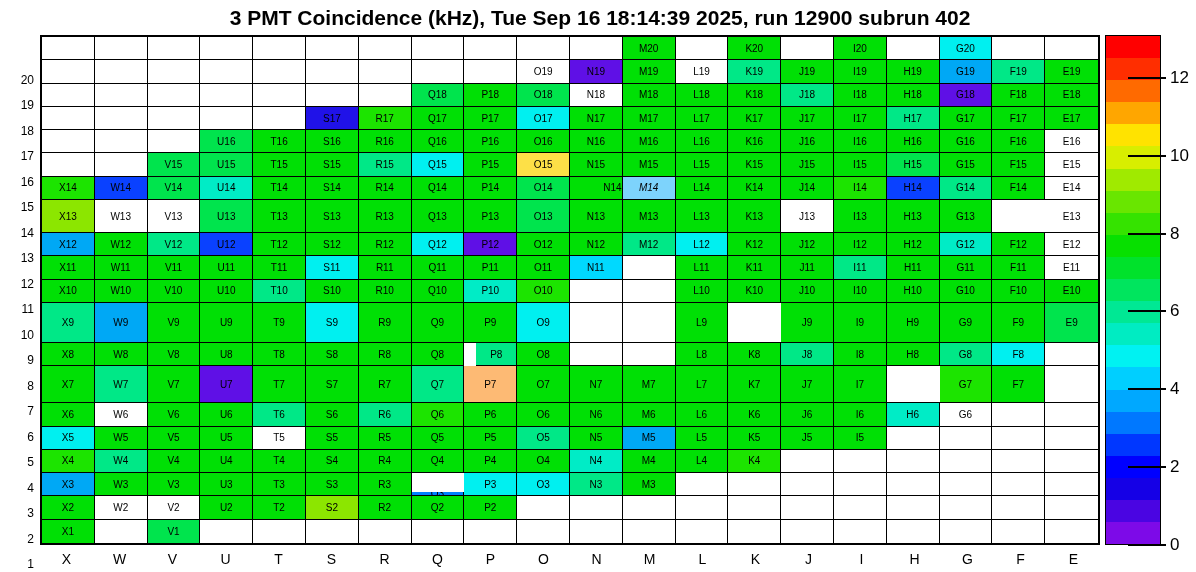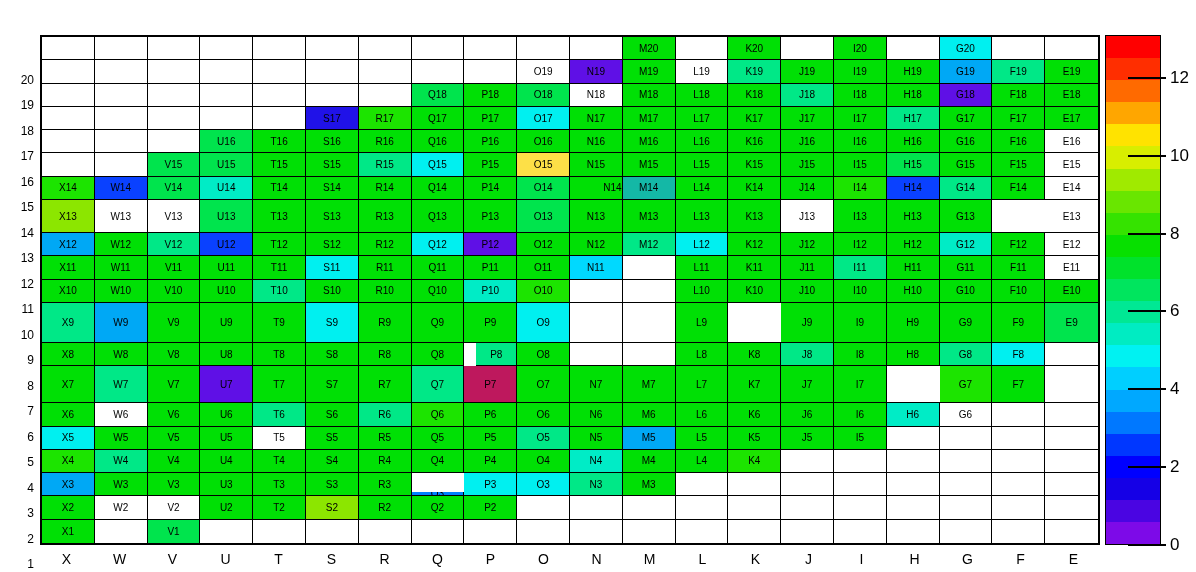--- a/index.html
+++ b/index.html
@@ -42,20 +42,21 @@
   }
   .cbtick-label{
     position:absolute;left:1170px;font-size:17px;color:#000;
     transform:translateY(-50%);
   }
 </style>
 </head>
 <body>
 
 <div class="stage">
+  <div class="title">3 PMT Coincidence (kHz), Tue Sep 16 18:14:39 2025, run 12900 subrun 402</div>
   <div class="plot" id="plot">
       <div class="cell"></div>
       <div class="cell"></div>
       <div class="cell"></div>
       <div class="cell"></div>
       <div class="cell"></div>
       <div class="cell"></div>
       <div class="cell"></div>
       <div class="cell"></div>
       <div class="cell"></div>
@@ -174,21 +175,21 @@
       <div class="cell" style="background: rgb(10, 65, 255);">W14</div>
       <div class="cell" style="background: rgb(0, 228, 77);">V14</div>
       <div class="cell" style="background: rgb(0, 236, 198);">U14</div>
       <div class="cell" style="background: rgb(0, 224, 5);">T14</div>
       <div class="cell" style="background: rgb(0, 224, 5);">S14</div>
       <div class="cell" style="background: rgb(0, 224, 5);">R14</div>
       <div class="cell" style="background: rgb(0, 224, 5);">Q14</div>
       <div class="cell" style="background: rgb(0, 224, 5);">P14</div>
       <div class="cell" style="background: rgb(0, 228, 77);">O14</div>
       <div class="cell" style="background: rgb(0, 224, 5); padding-left: 33px;">N14</div>
-      <div class="cell" style="background: #14b8a6;">M14</div>
+      <div class="cell" style="background: #7dd3fc; font-style: italic;">M14</div>
       <div class="cell" style="background: rgb(0, 224, 5);">L14</div>
       <div class="cell" style="background: rgb(0, 224, 5);">K14</div>
       <div class="cell" style="background: rgb(0, 224, 5);">J14</div>
       <div class="cell" style="background: rgb(28, 228, 0);">I14</div>
       <div class="cell" style="background: rgb(10, 65, 255);">H14</div>
       <div class="cell" style="background: rgb(0, 232, 135);">G14</div>
       <div class="cell" style="background: rgb(0, 224, 5);">F14</div>
       <div class="cell" style="background: rgb(255, 255, 255);">E14</div>
       <div class="cell" style="background: rgb(140, 230, 0);">X13</div>
       <div class="cell" style="background: rgb(255, 255, 255);">W13</div>
@@ -311,21 +312,21 @@
       <div class="cell" style="background: rgb(0, 240, 240);">F8</div>
       <div class="cell"></div>
       <div class="cell" style="background: rgb(0, 224, 5);">X7</div>
       <div class="cell" style="background: rgb(0, 232, 135);">W7</div>
       <div class="cell" style="background: rgb(0, 224, 5);">V7</div>
       <div class="cell" style="background: rgb(95, 16, 230);">U7</div>
       <div class="cell" style="background: rgb(0, 224, 5);">T7</div>
       <div class="cell" style="background: rgb(0, 224, 5);">S7</div>
       <div class="cell" style="background: rgb(0, 224, 5);">R7</div>
       <div class="cell" style="background: rgb(0, 232, 135);">Q7</div>
-      <div class="cell" style="background: #be185d;">P7</div>
+      <div class="cell" style="background: #fdba74;">P7</div>
       <div class="cell" style="background: rgb(0, 224, 5);">O7</div>
       <div class="cell" style="background: rgb(0, 224, 5);">N7</div>
       <div class="cell" style="background: rgb(0, 224, 5);">M7</div>
       <div class="cell" style="background: rgb(0, 224, 5);">L7</div>
       <div class="cell" style="background: rgb(0, 224, 5);">K7</div>
       <div class="cell" style="background: rgb(0, 224, 5);">J7</div>
       <div class="cell" style="background: rgb(0, 224, 5);">I7</div>
       <div class="cell" style="background: rgb(0, 224, 5); margin-top: 36px;">H7</div>
       <div class="cell" style="background: rgb(28, 228, 0);">G7</div>
       <div class="cell" style="background: rgb(0, 224, 5);">F7</div>

